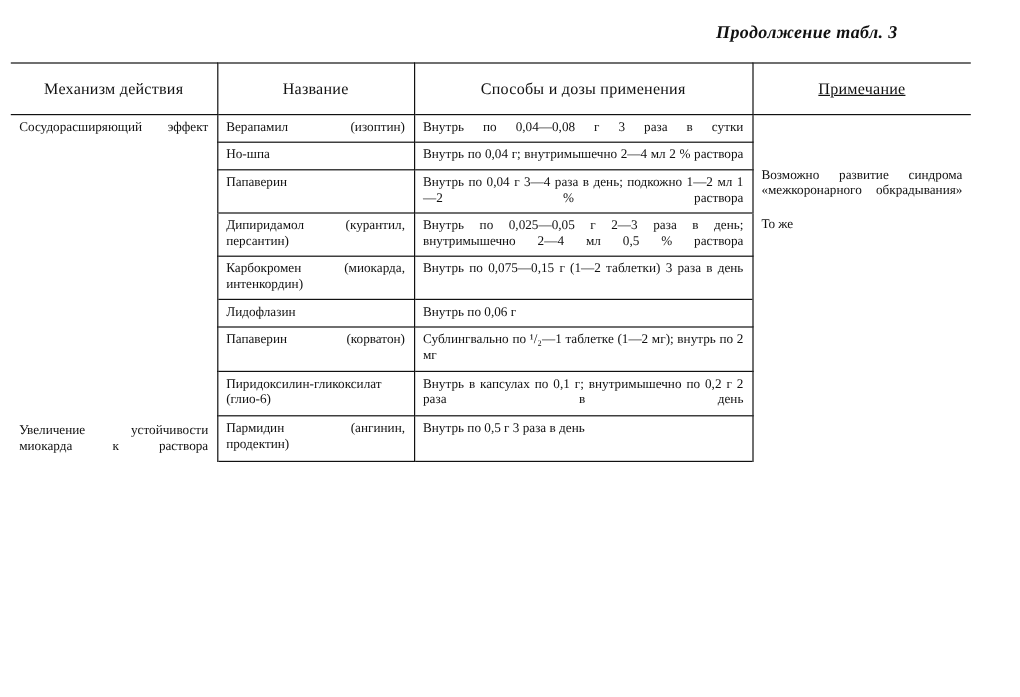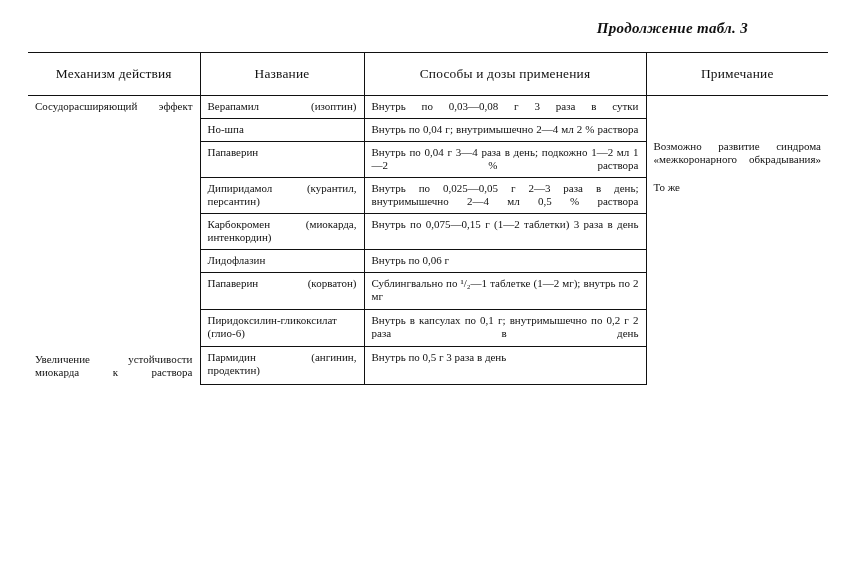--- a/index.html
+++ b/index.html
@@ -27,21 +27,21 @@
     top: 20px;
     right: 26px;
     font-style: italic;
     font-weight: bold;
     font-size: 15px;
     letter-spacing: 0.3px;
   }
   .table-wrap {
     position: absolute;
     top: 52px;
-    left: 28px;
+    left: 9px;
     width: 800px;
   }
   table.doc {
     border-collapse: collapse;
     width: 800px;
     table-layout: fixed;
   }
   table.doc td, table.doc th {
     border-left: 1.6px solid #111;
     border-right: 1.6px solid #111;
@@ -60,20 +60,21 @@
     padding-top: 13px;
     padding-bottom: 13px;
     vertical-align: middle;
     letter-spacing: 0.2px;
   }
   table.doc thead th.first {
     border-left: none;
   }
   table.doc thead th.last {
     border-right: none;
+    text-decoration: underline;
   }
   table.doc tbody td.first {
     border-left: none;
   }
   table.doc tbody td.last {
     border-right: none;
   }
   tbody tr td {
     border-bottom: 1.6px solid #111;
   }
@@ -143,21 +144,21 @@
       <tbody>
 
         <tr>
           <td class="first mech nb" rowspan="3">
             <span class="just">Сосудорасширяющий эффект</span>
           </td>
           <td class="name">
             <span class="just">Верапамил (изоптин)</span>
           </td>
           <td class="dose">
-            <span class="just">Внутрь по 0,03—0,08 г 3 раза в сутки</span>
+            <span class="just">Внутрь по 0,04—0,08 г 3 раза в сутки</span>
           </td>
           <td class="last note nb" rowspan="3">
             <span class="just" style="display:block;padding-top:40px;">Возможно развитие синдрома «межкоронарного обкрадывания»</span>
           </td>
         </tr>
         <tr>
           <td class="name">
             <span class="just">Но-шпа</span>
           </td>
           <td class="dose">

